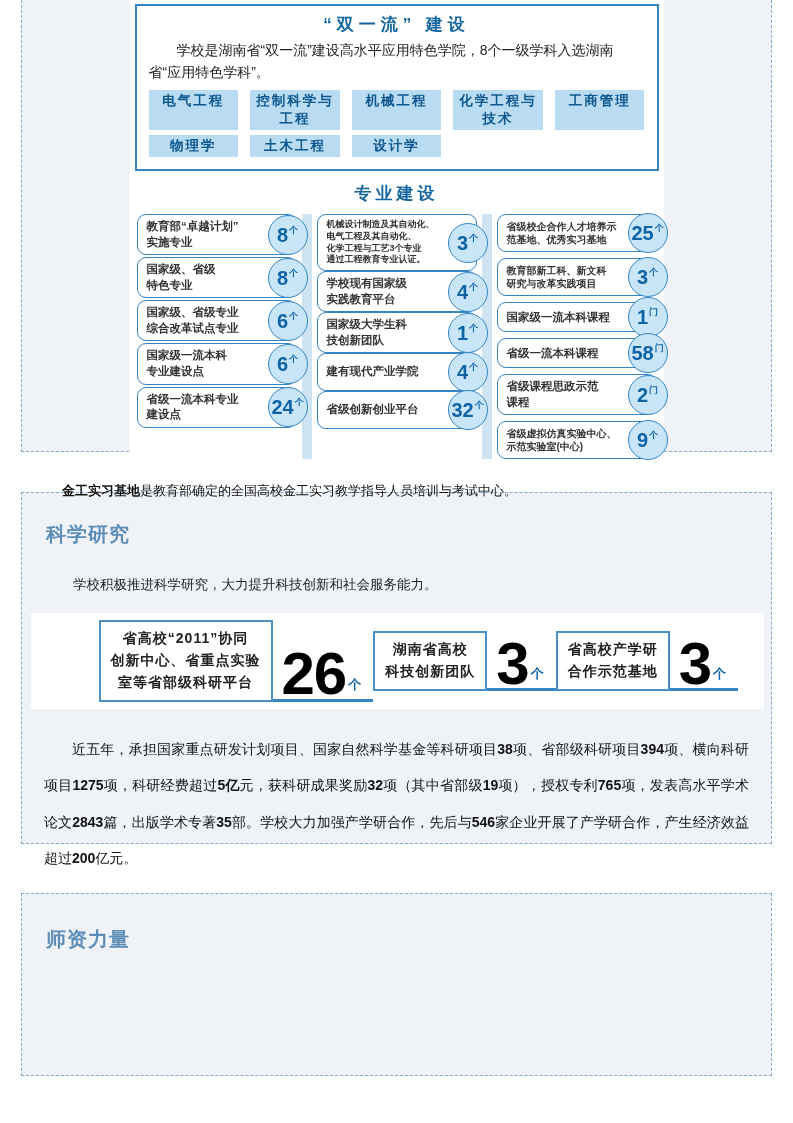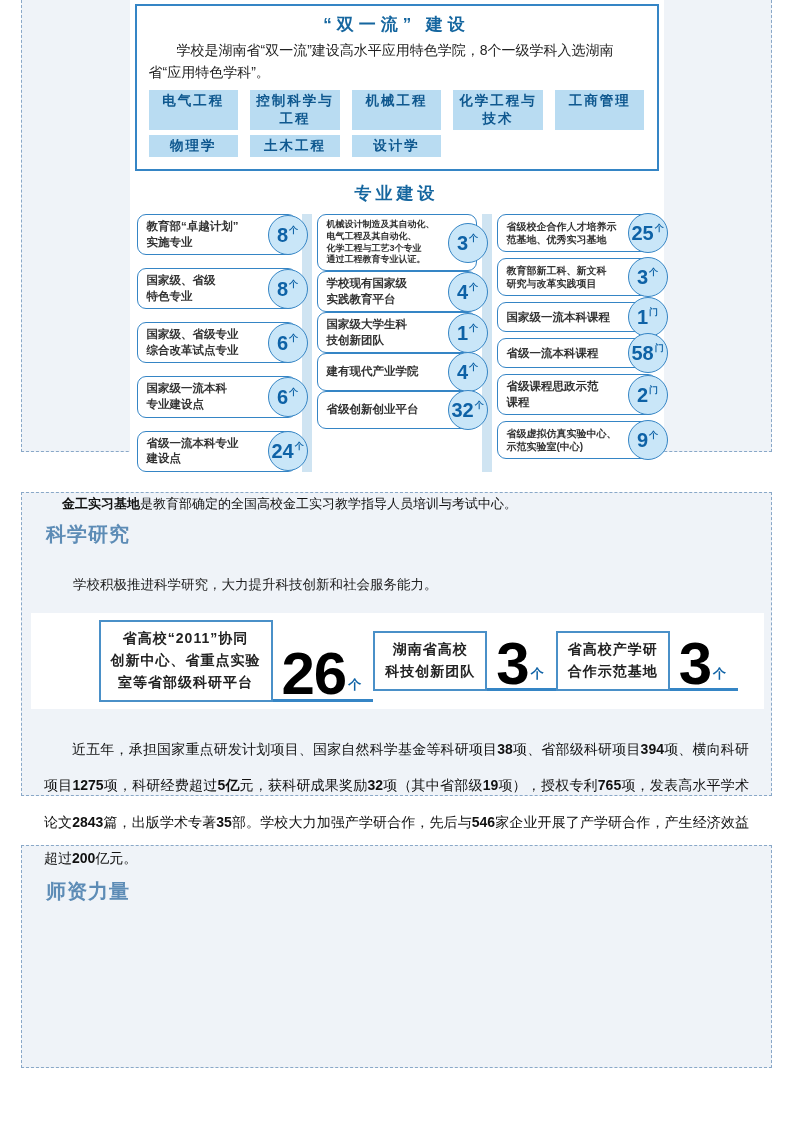--- a/index.html
+++ b/index.html
@@ -27,59 +27,59 @@
   .df-intro { margin-top:4px; font-size:14px; line-height:1.55; color:#222; text-indent:2em; }
   .chips { display:grid; grid-template-columns:repeat(5,1fr); gap:5px 12px; margin-top:7px; }
   .chip { background:#b9dcf2; color:#0f588f; font-weight:bold; font-size:13.5px;
           text-align:center; padding:2px 0; letter-spacing:2px; }
 
   .majors-title { text-align:center; font-size:17px; font-weight:bold; color:#15669f;
                   letter-spacing:4px; margin:11px 0 9px; }
 
   .mgrid { display:flex; align-items:stretch; justify-content:space-between; padding:0 2px; }
   .mcol { width:160px; display:flex; flex-direction:column; }
-  .mcol1 { gap:13px; } .mcol2 { } .mcol3 { gap:6px; }
+  .mcol1 { gap:2px; } .mcol2 { } .mcol3 { gap:6px; }
   .vbar { width:10px; background:#cfe4f2; }
 
   .pill { position:relative; border:1.5px solid #3585c5; border-radius:9px; background:#fff;
           display:flex; align-items:center; min-height:38px; padding:4px 30px 4px 9px; }
   .pill.tall { min-height:56px; }
   .pill.short { min-height:30px; }
   .pill-label { font-weight:bold; font-size:11.5px; line-height:1.35; color:#333; white-space:pre-line; }
   .pill-label.s9  { font-size:9px;  line-height:1.3; }
   .pill-label.s10 { font-size:10px; line-height:1.35; }
   .badge { position:absolute; right:-12px; top:50%; transform:translateY(-50%);
            width:40px; height:40px; border-radius:50%; background:#c9e6f8;
            border:1.5px solid #3585c5; display:flex; align-items:center; justify-content:center; }
   .badge b { font-size:20px; color:#0e62a6; line-height:1; }
   .badge i { font-style:normal; font-size:9px; font-weight:bold; color:#0e62a6;
              margin-top:-9px; margin-left:1px; }
 
   .note { margin:15px 0 0 40px; font-size:13px; color:#111; }
 
   
-  .sect2 { height:304px; padding:28px 0 0; }
+  .sect2 { height:352px; padding:28px 0 0; }
   .h2 { color:#5d8cb6; font-size:20px; font-weight:bold; letter-spacing:1px; margin-left:24px; }
   .s2-intro { margin:28px 24px 0; font-size:13.5px; color:#222; text-indent:2em; }
 
   .band { background:#fff; margin:19px 7px 0 9px; padding:13px 26px;
           display:flex; align-items:center; justify-content:flex-end; height:96px; }
   .stat { display:flex; align-items:stretch; }
   .sbox { border:2px solid #4a90c8; background:#fff; display:flex; align-items:center;
           justify-content:center; text-align:center; font-weight:bold; font-size:14px;
           line-height:1.55; color:#222; padding:6px 10px; white-space:pre-line; letter-spacing:1px; }
   .snum { display:flex; align-items:flex-end; border-bottom:3px solid #3585c5; padding:0 12px 0 9px; }
   .snum b { font-size:60px; color:#000000; line-height:0.82; letter-spacing:-1px; }
   .snum i { font-style:normal; font-size:13px; font-weight:bold; color:#0e62a6; margin:0 0 5px 2px; }
 
   .s2-detail { margin:22px 22px 0; font-size:14px; line-height:2.6; color:#111;
                text-align:justify; text-indent:2em; }
 
   
-  .sect3 { height:223px; padding:32px 0 0; }
+  .sect3 { height:183px; padding:32px 0 0; }
 </style>
 </head>
 <body>
 
 <div class="page">
 
   <div class="sect sect1">
     <div class="panel">
 
       <div class="dfbox">

